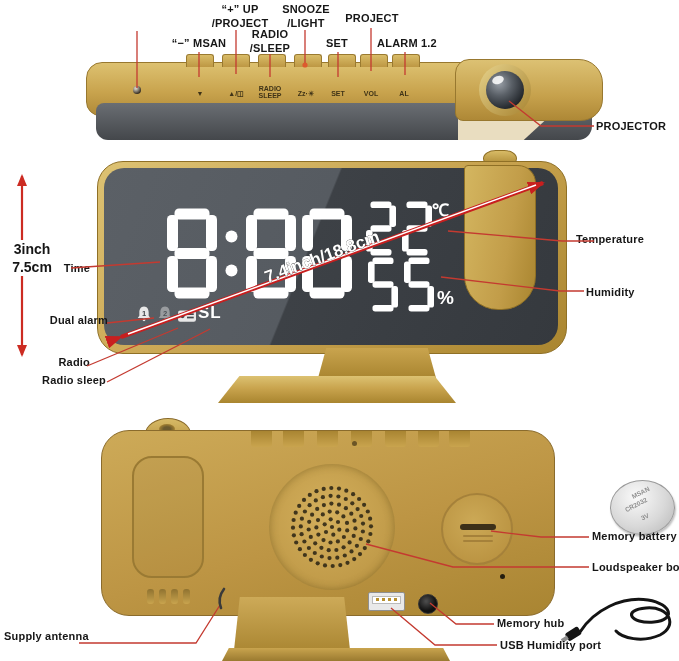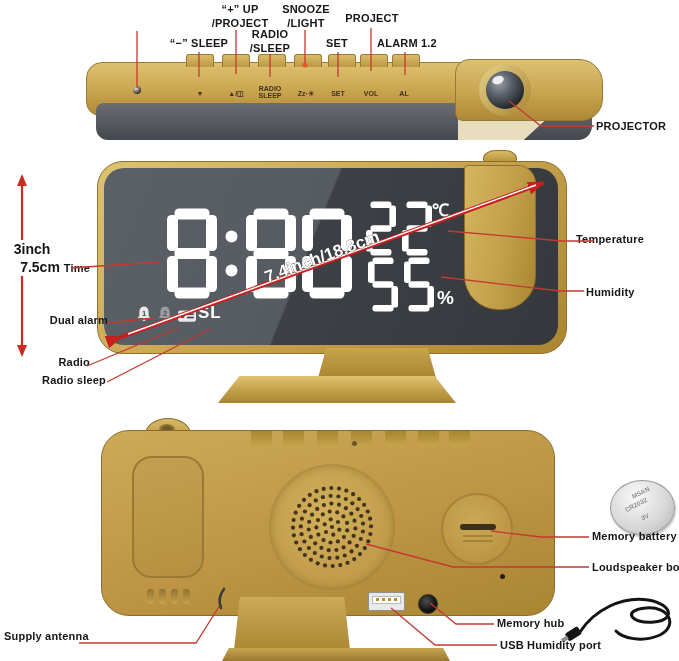--- a/index.html
+++ b/index.html
@@ -111,21 +111,21 @@
   <div class="face-lbl" style="left:288px;top:90px;width:36px">Zz·☀</div>
   <div class="face-lbl" style="left:324px;top:90px;width:28px">SET</div>
   <div class="face-lbl" style="left:357px;top:90px;width:28px">VOL</div>
   <div class="face-lbl" style="left:390px;top:90px;width:28px">AL</div>
 
   <div class="lbl ctr" style="left:264px;top:2px;width:84px">SNOOZE
 /LIGHT</div>
   <div class="lbl ctr" style="left:196px;top:2px;width:88px">“+” UP
 /PROJECT</div>
   <div class="lbl ctr" style="left:332px;top:11px;width:80px">PROJECT</div>
-  <div class="lbl ctr" style="left:158px;top:36px;width:82px">“−” SLEEP</div>
+  <div class="lbl ctr" style="left:158px;top:36px;width:82px">“−” MSAN</div>
   <div class="lbl ctr" style="left:232px;top:27px;width:76px">RADIO
 /SLEEP</div>
   <div class="lbl ctr" style="left:316px;top:36px;width:42px">SET</div>
   <div class="lbl ctr" style="left:370px;top:36px;width:74px">ALARM 1.2</div>
   <div class="lbl" style="left:596px;top:119px">PROJECTOR</div>
 
   <div class="abs" id="fv-knob"></div>
   <div class="abs" id="fv-body"></div>
   <div class="abs" id="fv-display"></div>
   <div class="abs" id="fv-arm"></div>
@@ -211,21 +211,21 @@
   </svg>
   <svg class="icon" style="left:178px;top:310px" width="18" height="12" viewBox="0 0 16 10">
     <rect x="0" y="0" width="16" height="10" rx="2" fill="#e8e8e8"></rect>
     <circle cx="4" cy="5" r="1.9" fill="#43474c"></circle>
     <rect x="8" y="2.6" width="6" height="1.5" fill="#43474c"></rect>
     <rect x="8" y="5.6" width="6" height="1.5" fill="#43474c"></rect>
   </svg>
   <div class="abs" id="sl-ind">SL</div>
 
   <div class="lbl ctr big" style="left:0;top:240px;width:64px">3inch</div>
-  <div class="lbl ctr big" style="left:8px;top:258px;width:64px">7.5cm</div>
+  <div class="lbl ctr big" style="left:0;top:258px;width:64px">7.5cm</div>
   <div class="lbl rt" style="left:40px;top:261px;width:50px">Time</div>
   <div class="lbl rt" style="left:12px;top:313px;width:96px">Dual alarm</div>
   <div class="lbl rt" style="left:36px;top:355px;width:54px">Radio</div>
   <div class="lbl rt" style="left:10px;top:373px;width:96px">Radio sleep</div>
   <div class="lbl" style="left:576px;top:232px">Temperature</div>
   <div class="lbl" style="left:586px;top:285px">Humidity</div>
 
   <div class="abs" id="bv-knob"></div>
   <div class="abs" id="bv-knob-hole"></div>
   <div class="abs" id="bv-body"></div>

